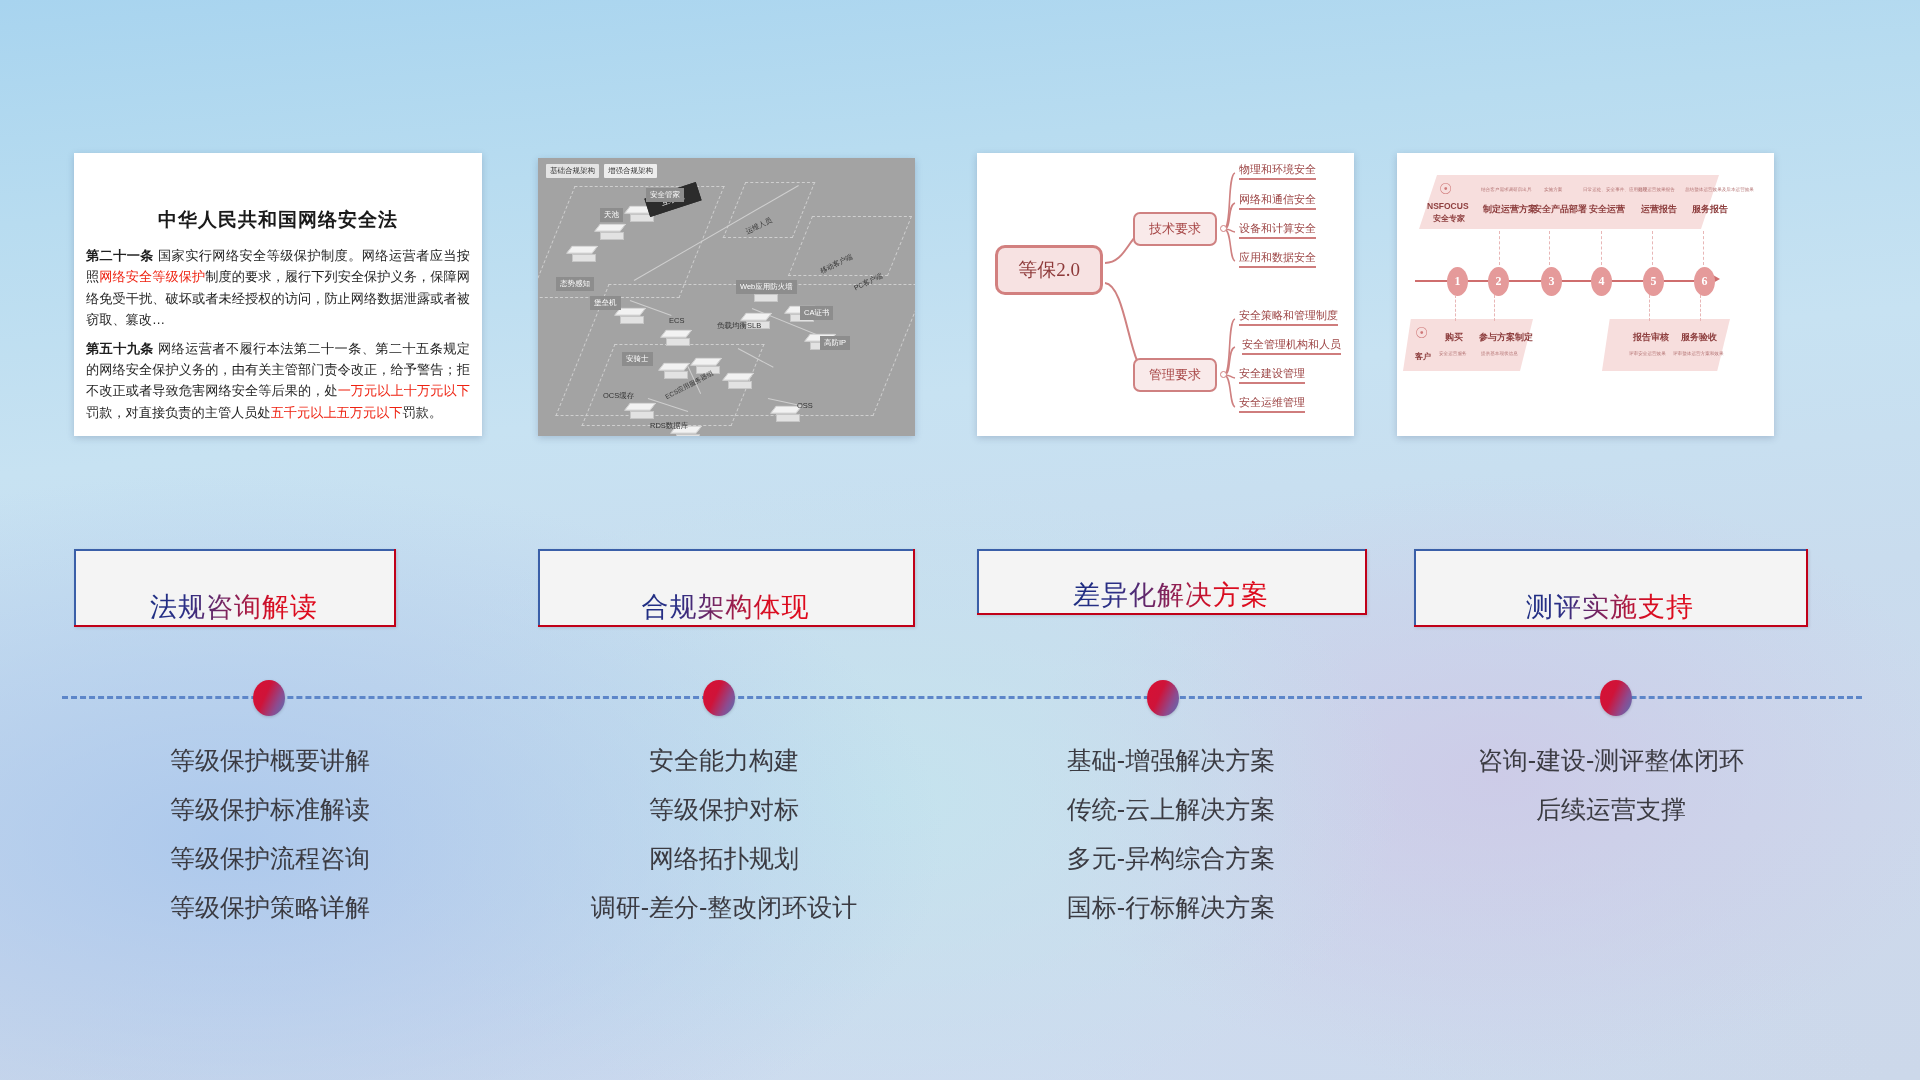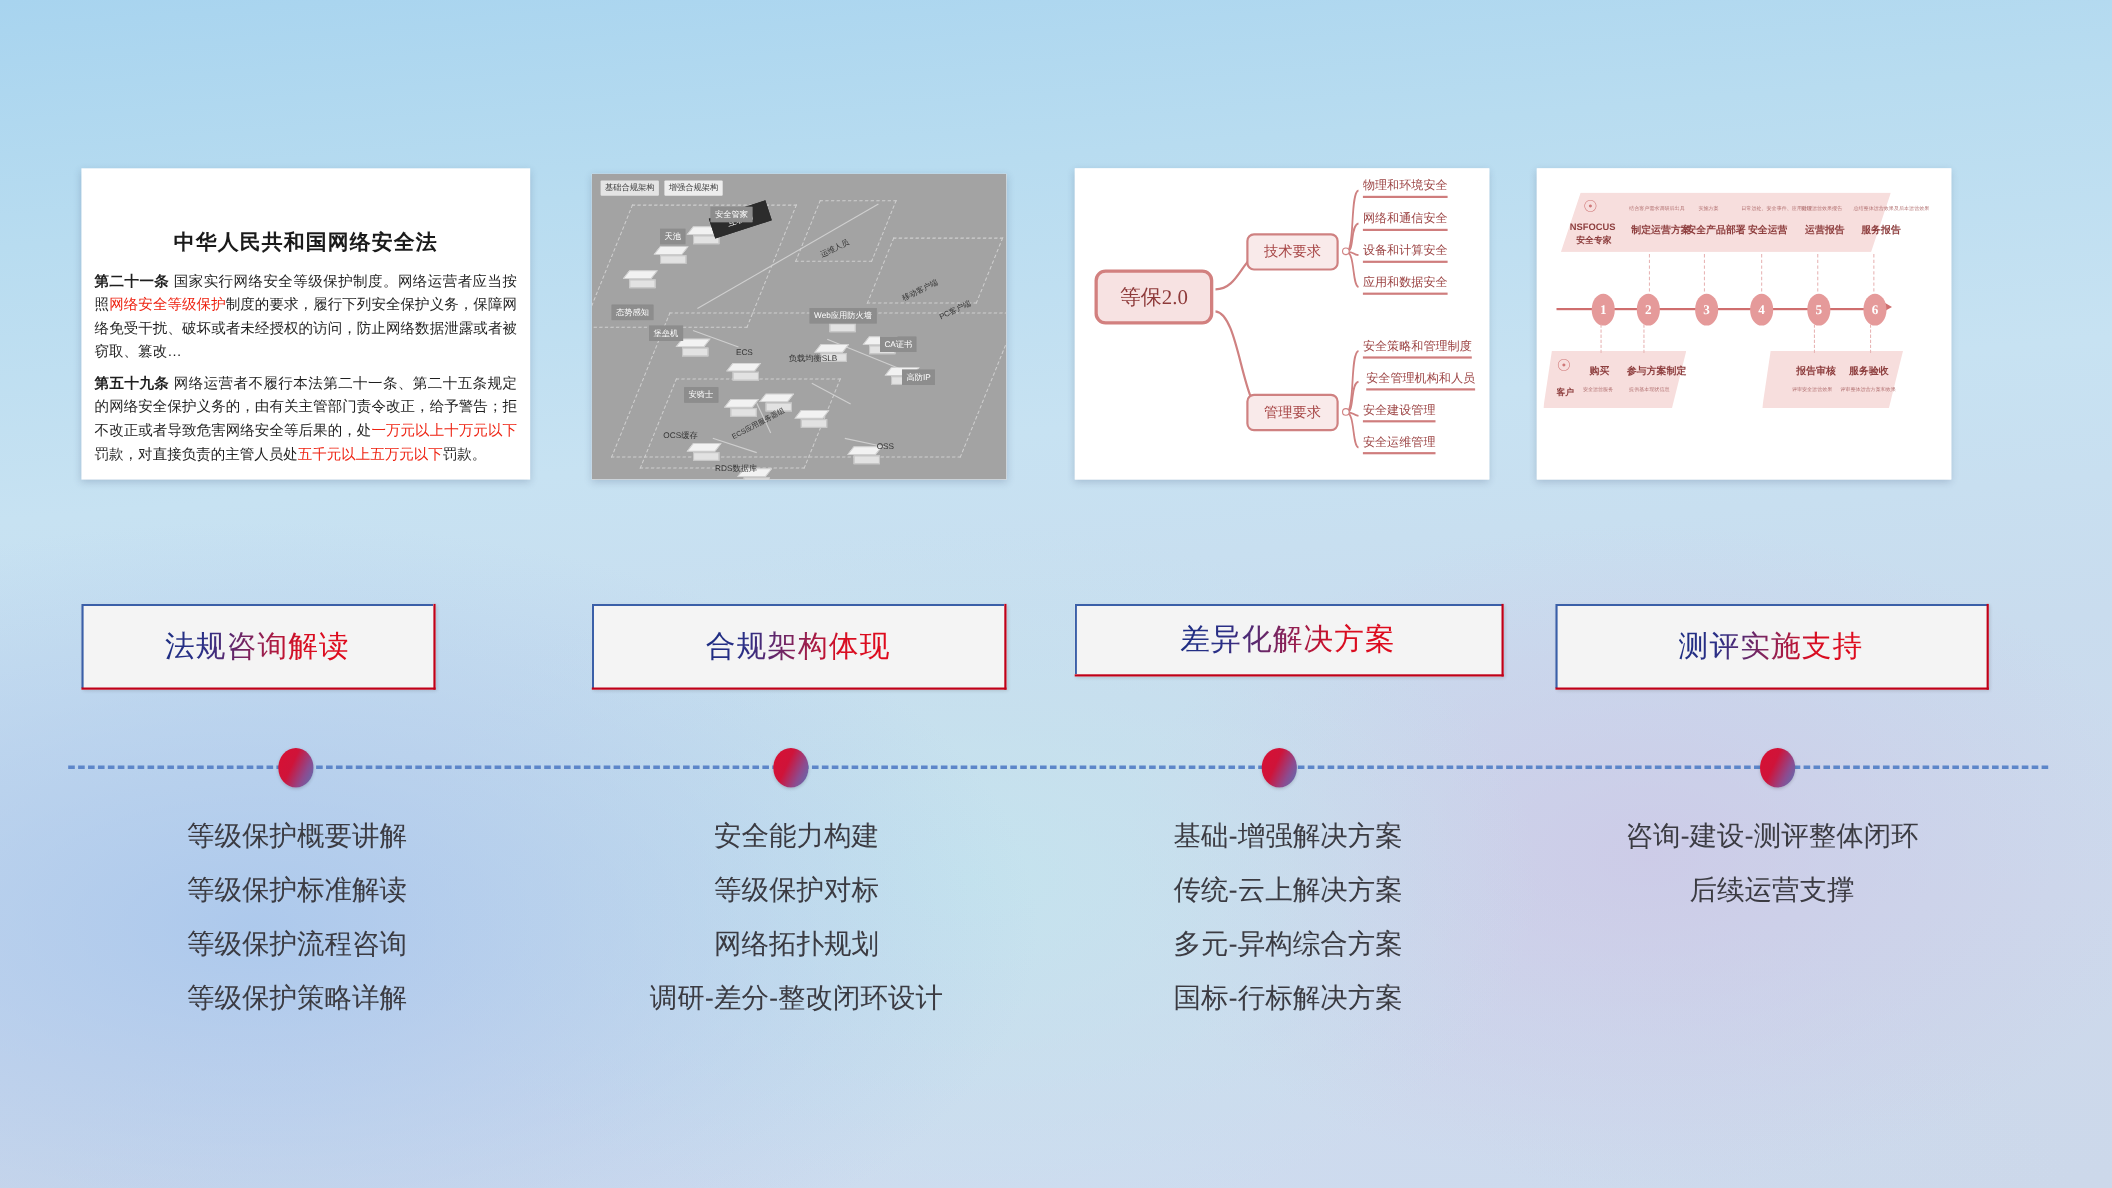--- a/index.html
+++ b/index.html
@@ -125,21 +125,21 @@
   .nsf-small { position: absolute; font-size: 4.6px; color: #b47474; white-space: nowrap; }
   .nsf-person {
     position: absolute; color: #cf7878; font-size: 15px; line-height: 1;
   }
 
   
   .headbox {
     position: absolute; background: #f4f4f4;
     border: 2px solid #c00018; border-left: none; border-top: none;
     box-shadow: inset 2px 2px 0 0 #3a5fa8, 1px 1px 3px rgba(0,0,0,0.12);
-    display: flex; align-items: center; justify-content: center;
+    display: flex; align-items: flex-end; justify-content: center;
   }
   .headbox .ht {
     font-size: 27px; font-weight: 500; letter-spacing: 1px;
     background: linear-gradient(100deg, #1c2d82 0%, #2b2f86 22%, #8c2156 50%, #d80d21 72%, #e00a1c 100%);
     -webkit-background-clip: text; background-clip: text;
     color: transparent; -webkit-text-fill-color: transparent;
   }
 
   
   .rail {

